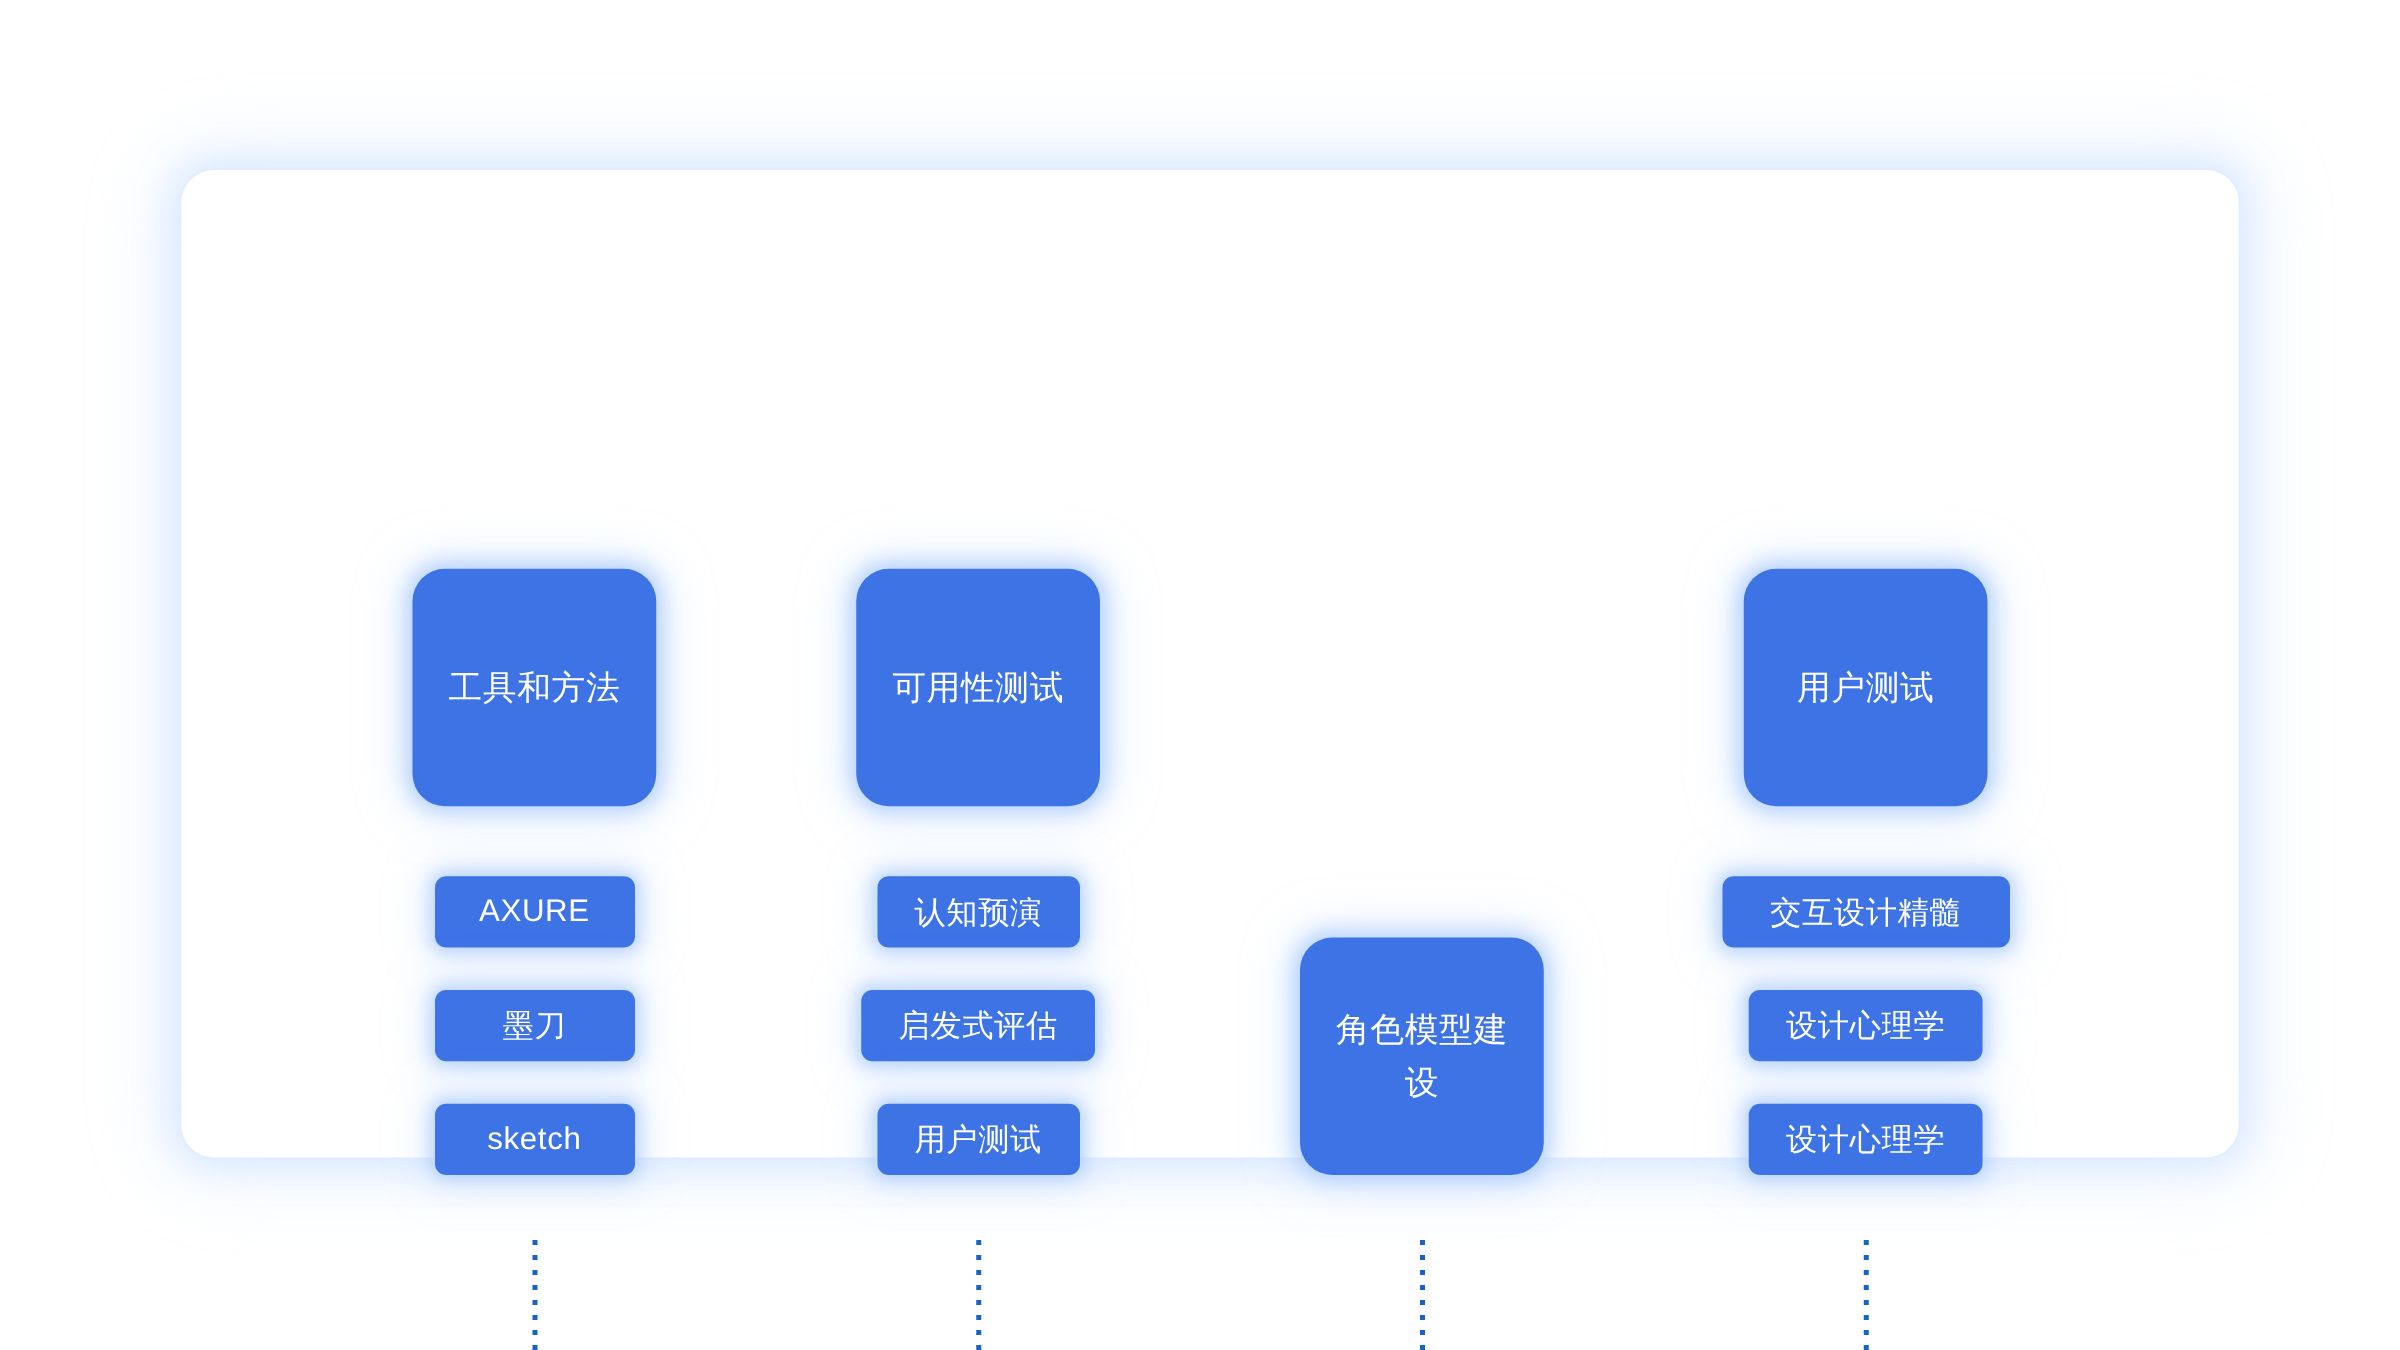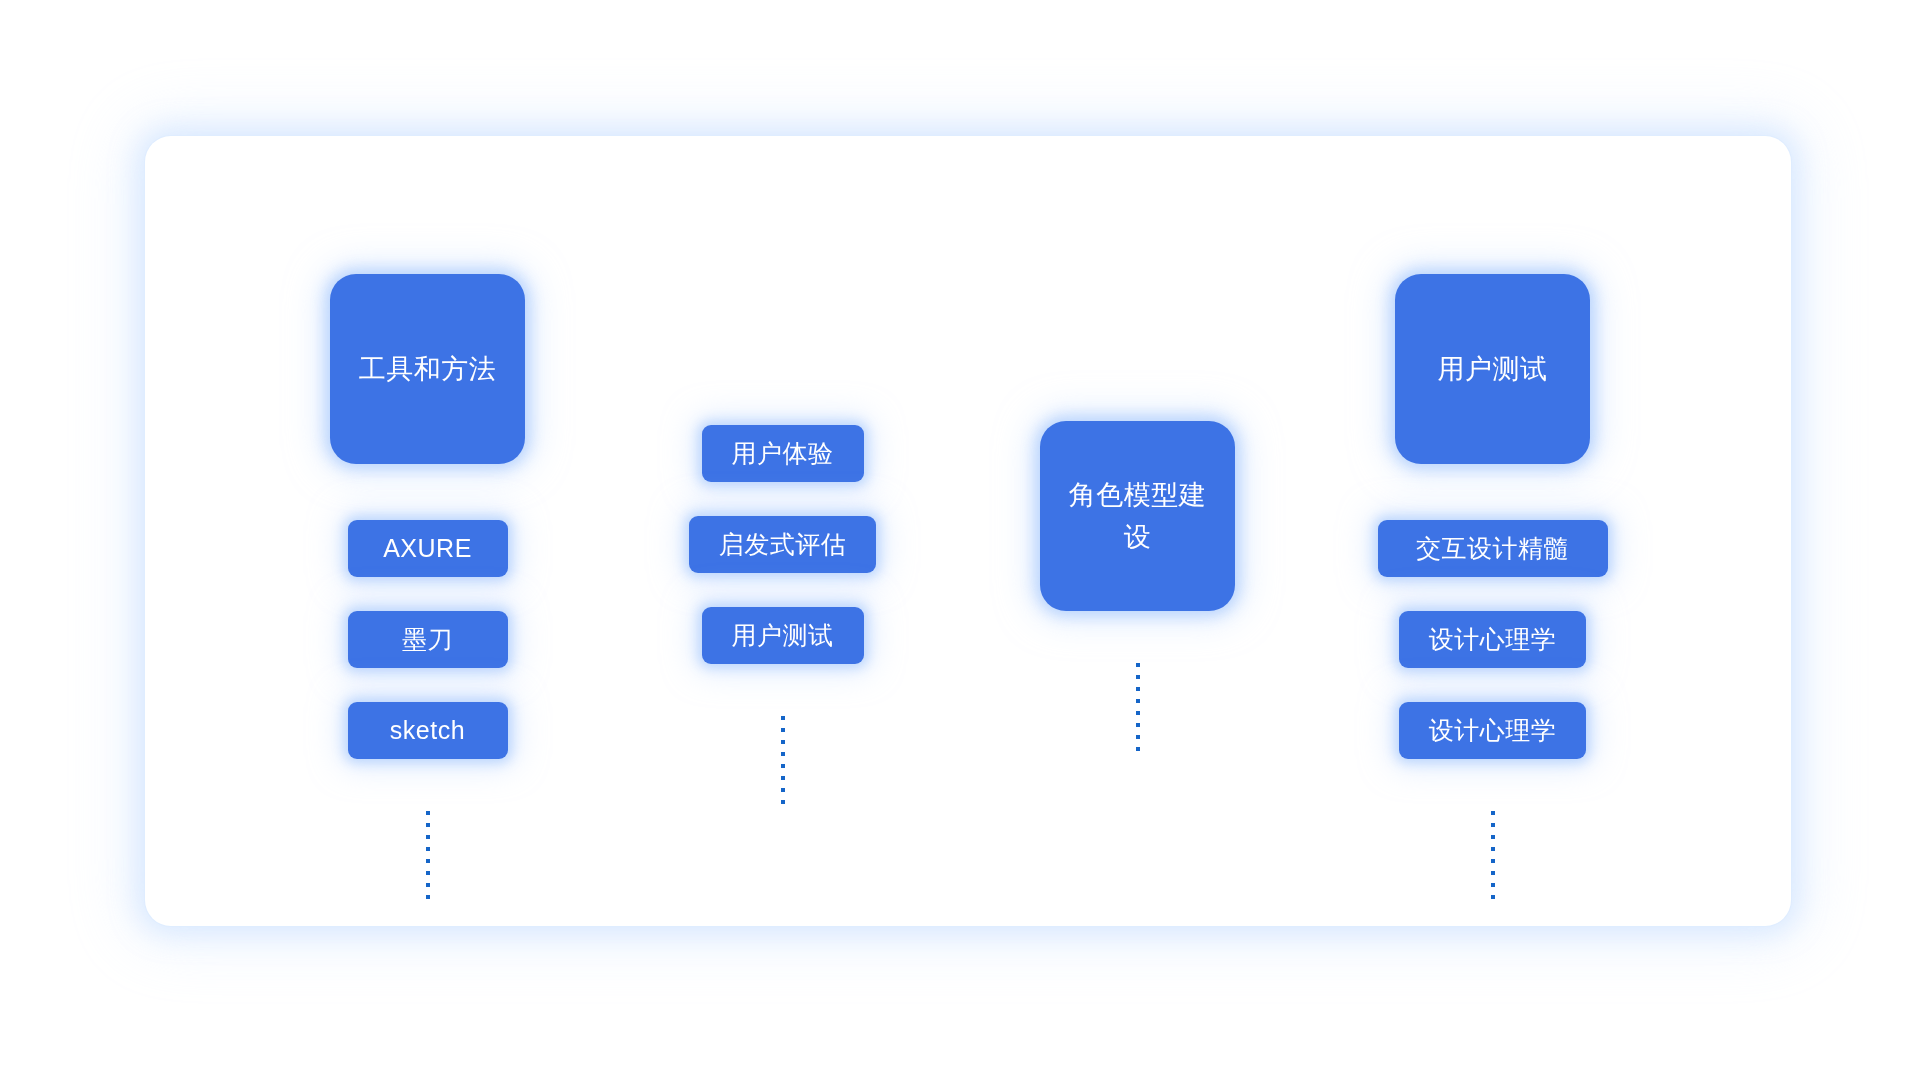--- a/index.html
+++ b/index.html
@@ -32,21 +32,21 @@
 
   
   #columns {
     position: absolute;
     left: 0;
     top: 0;
     width: 100%;
     height: 100%;
     display: flex;
     justify-content: center;
-    align-items: center;
+    align-items: flex-end;
   }
 
   .column {
     width: 355px;
     display: flex;
     flex-direction: column;
     align-items: center;
     padding-top: 92px;
   }
 
@@ -134,22 +134,23 @@
       <span class="dot"></span>
       <span class="dot"></span>
       <span class="dot"></span>
       <span class="dot"></span>
       <span class="dot"></span>
       <span class="dot"></span>
     </div>
   </div>
 
   <div class="column">
+    <div class="head-card">可用性测试</div>
     <div class="pills">
-      <div class="pill">用户体验</div>
+      <div class="pill">认知预演</div>
       <div class="pill">启发式评估</div>
       <div class="pill">用户测试</div>
     </div>
     <div class="dots">
       <span class="dot"></span>
       <span class="dot"></span>
       <span class="dot"></span>
       <span class="dot"></span>
       <span class="dot"></span>
       <span class="dot"></span>

